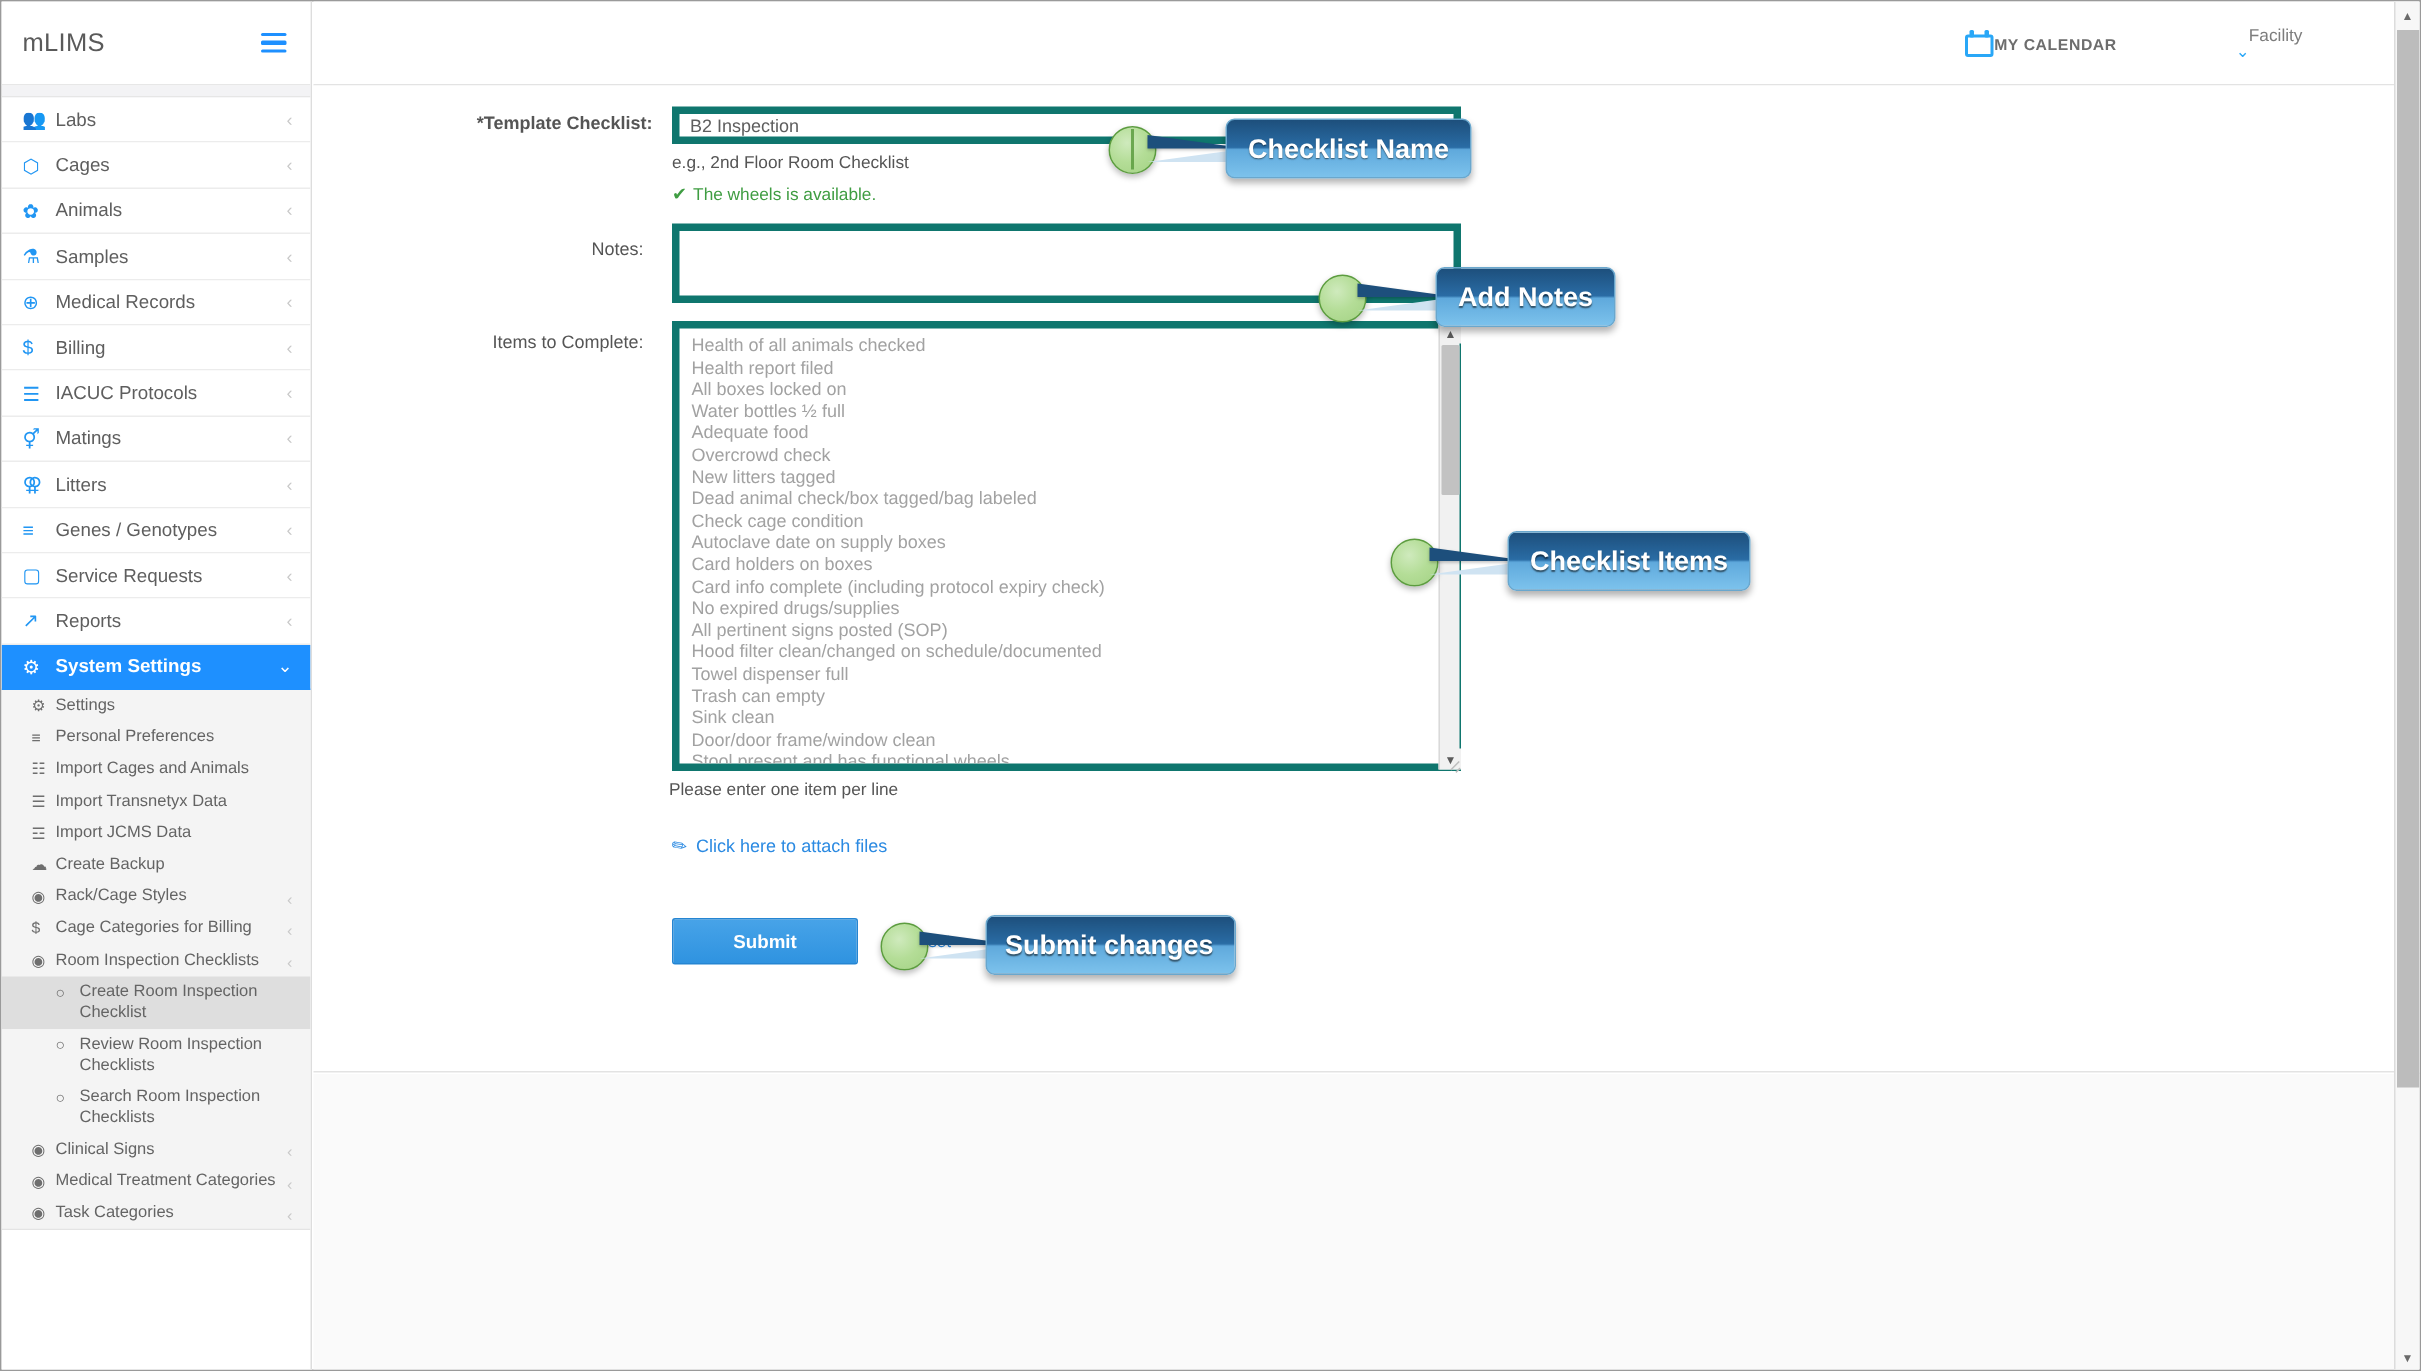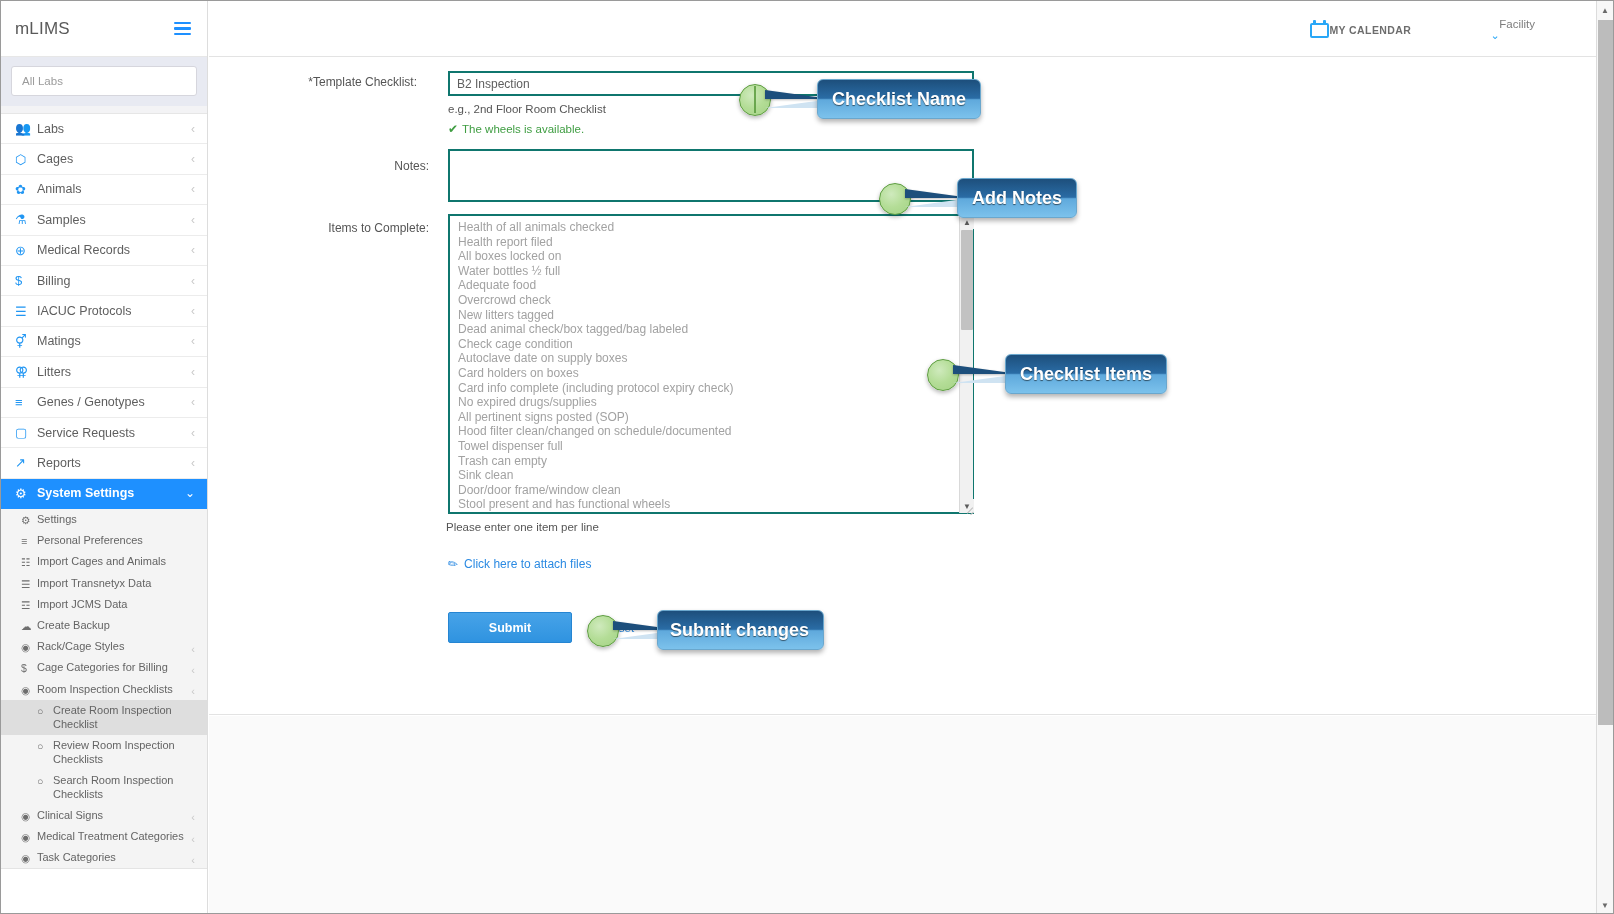--- a/index.html
+++ b/index.html
@@ -146,21 +146,21 @@
     border-bottom: 1px solid #e3e3e3;
     background: #fff;
     overflow: hidden;
   }
   .form-label {
     position: absolute; text-align: right;
     font-size: 12px; color: #555;
   }
   .fld {
     position: absolute;
-    border: 2px solid #0f766e;
+    border: 5px solid #0f766e;
     background: #fff;
     font-family: "Liberation Sans", sans-serif;
     font-size: 12px; color: #6f6f6f;
     outline: none;
   }
   #tmpl-input {
     left: 239px; top: 14px; width: 526px; height: 25px;
     padding: 0 7px; color: #5e5e5e;
   }
   .hint {
@@ -300,23 +300,20 @@
 
     <div class="brand-bar">
       <div class="brand-title">mLIMS</div>
       <div class="hamburger">
           <i></i>
           <i></i>
           <i></i>
         </div>
     </div>
 
-    <div class="lab-search-wrap">
-      <input class="lab-search" placeholder="All Labs" style="">
-    </div>
     <div class="sidebar-gap"></div>
 
     <div id="nav-list">
         <div class="nav-item">
           <span class="nav-ico">👥</span>
           <span class="nav-label">Labs</span>
           <span class="nav-arrow">‹</span>
         </div>
         <div class="nav-item">
           <span class="nav-ico">⬡</span>
@@ -461,21 +458,21 @@
         <div class="cal-label">MY CALENDAR</div>
       </div>
       <div class="top-facility">
         <div class="fac-label">Facility</div>
         <div class="fac-caret">⌄</div>
       </div>
     </div>
 
     <div class="content">
 
-      <div class="form-label" style="left:28px; top:18px; width:180px;">*Template Checklist:</div>
+      <div class="form-label" style="left:46px; top:18px; width:180px;font-weight:bold;">*Template Checklist:</div>
       <input class="fld" id="tmpl-input" value="B2 Inspection" style="">
       <div class="hint" style="left:239px; top:46px;">e.g., 2nd Floor Room Checklist</div>
       <div class="avail" style="left:239px; top:65px;">
         <span class="ck">✔</span><span>The wheels is available.</span>
       </div>
 
       <div class="form-label" style="left:40px; top:102px; width:180px;">Notes:</div>
       <textarea class="fld" id="notes-area" style=""></textarea>
       <div class="resize-grip" style="left:755px; top:135px;"></div>
 

